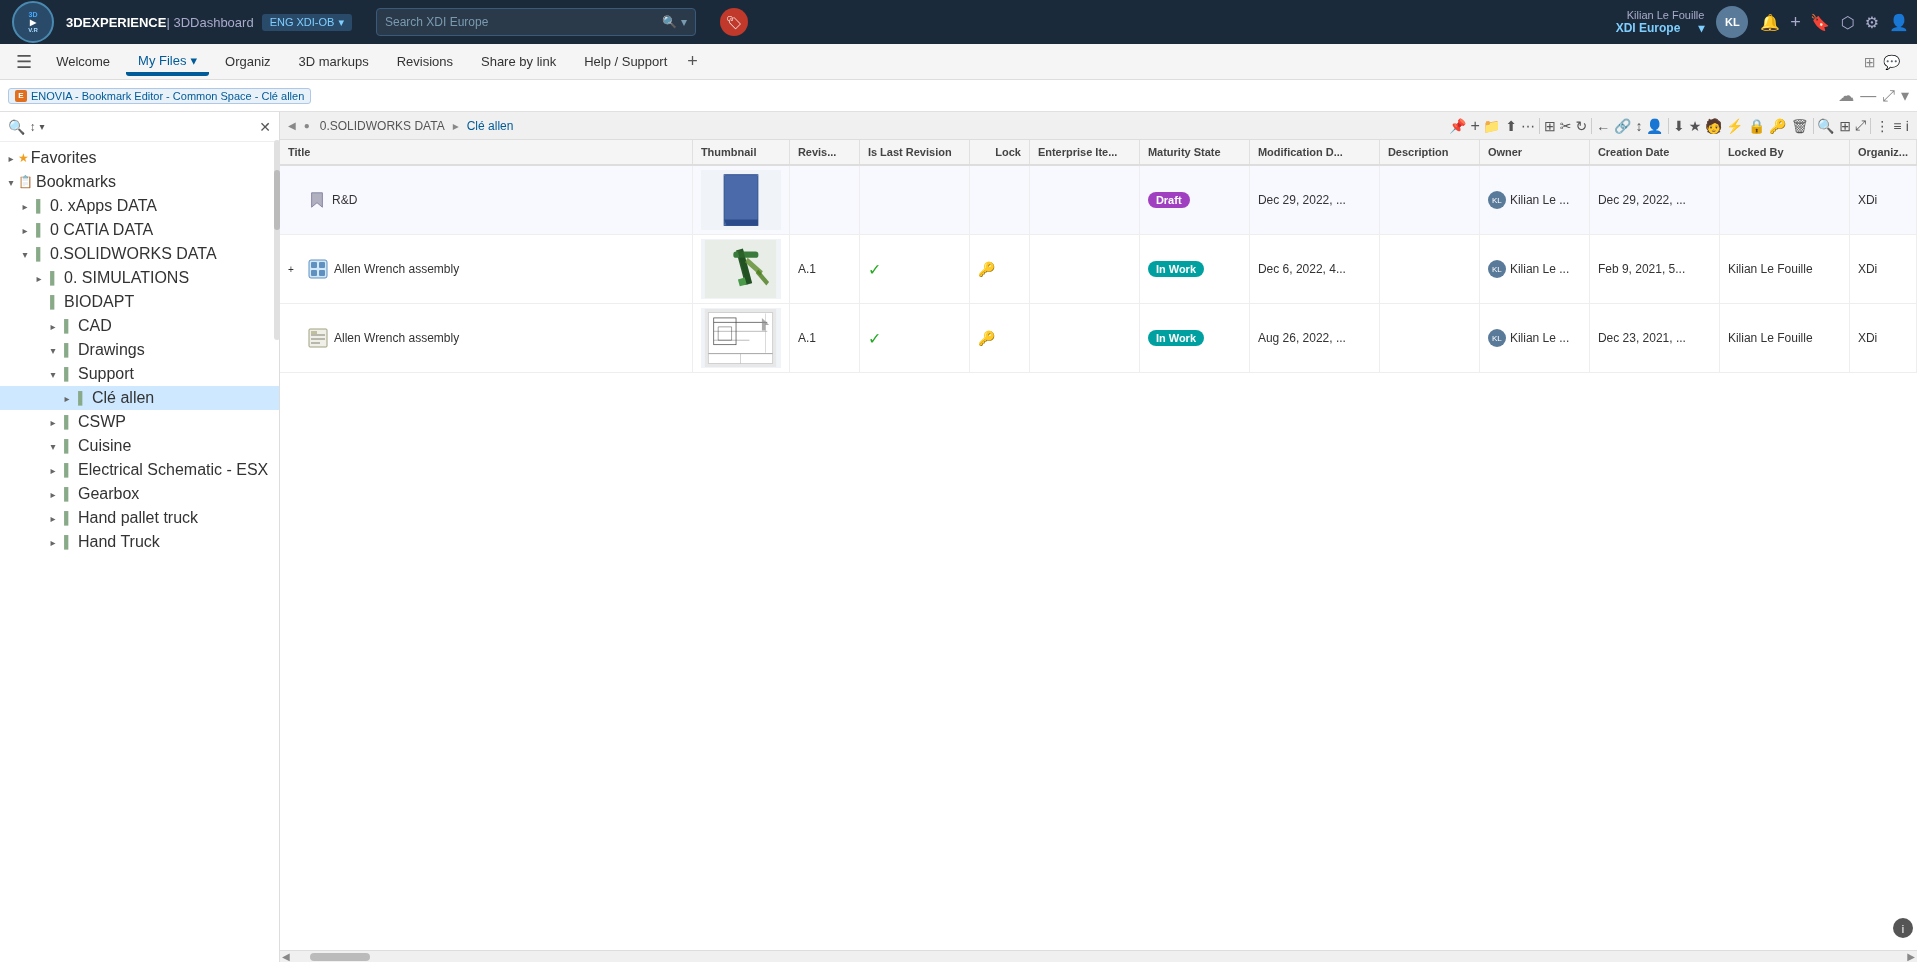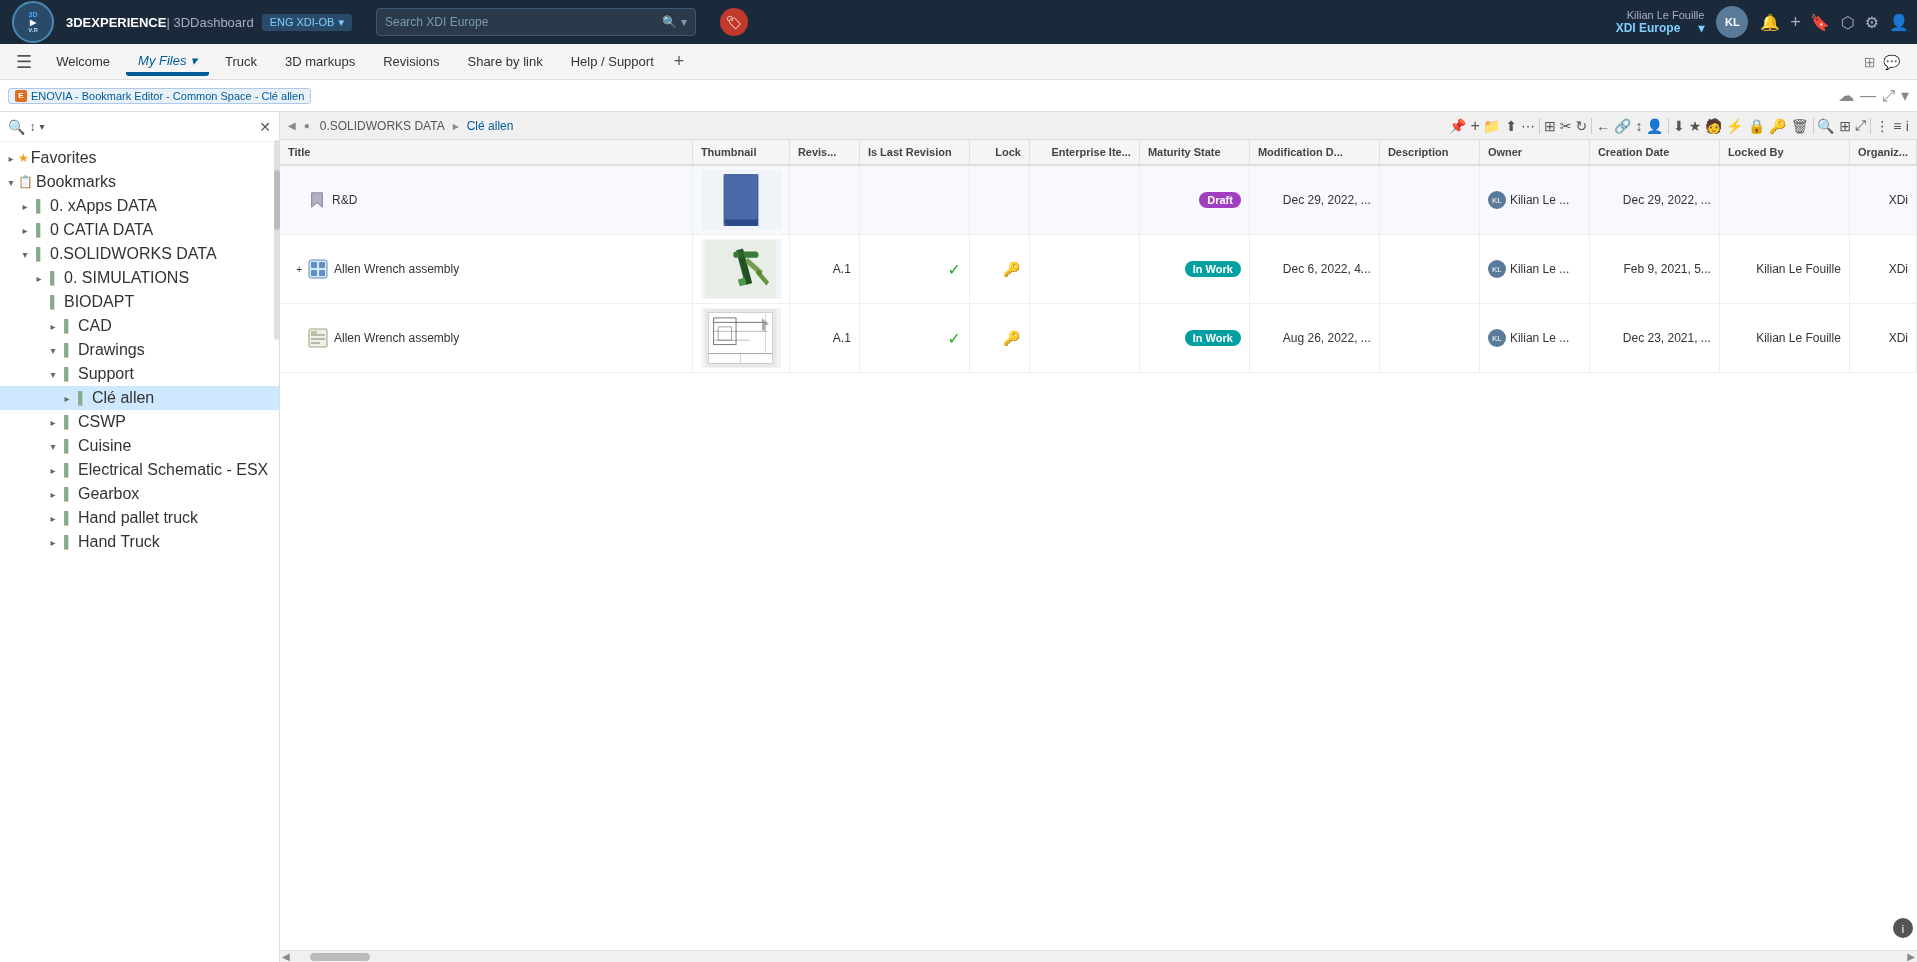--- a/index.html
+++ b/index.html
@@ -164,21 +164,21 @@
 
     
     .table-container { flex: 1; overflow: auto; }
     table { width: 100%; border-collapse: collapse; padding-left: 12px; }
     thead tr { background: #f5f5f5; border-bottom: 2px solid #ddd; }
     thead th {
       padding: 6px 8px; font-size: 11px; font-weight: 600;
       color: #444; text-align: left; border-right: 1px solid #e0e0e0;
       white-space: nowrap; position: sticky; top: 0; background: #f5f5f5;
     }
-    tbody tr { border-bottom: 1px solid #eee; text-align: right; }
+    tbody tr { border-bottom: 1px solid #eee; }
     tbody td { padding: 4px 8px; font-size: 12px; color: #333; border-right: 1px solid #eee; vertical-align: middle; }
     .cell-title { display: flex; align-items: center; gap: 6px; }
     .thumbnail-cell { width: 80px; height: 60px; background: #f0f4f8; display: flex; align-items: center; justify-content: center; overflow: hidden; }
     .badge-draft { background: #a040c0; color: white; padding: 2px 8px; border-radius: 10px; font-size: 11px; font-weight: 600; }
     .badge-inwork { background: #00a0a0; color: white; padding: 2px 8px; border-radius: 10px; font-size: 11px; font-weight: 600; }
     .check-green { color: #22aa22; font-size: 16px; }
     .key-green { color: #22aa22; font-size: 14px; }
     .owner-cell { display: flex; align-items: center; gap: 4px; }
     .owner-avatar { width: 18px; height: 18px; border-radius: 50%; background: #5a7a9a; display: flex; align-items: center; justify-content: center; font-size: 8px; color: white; }
 
@@ -270,27 +270,27 @@
       <span class="top-icon">👤</span>
     </div>
   </div>
 </div>
 
 <div class="menu-bar">
   <span class="hamburger">☰</span>
   <div class="menu-item">
     <span>Welcome</span>
   </div>
-  <div class="menu-item active" style="position:relative;font-style:italic;">
+  <div class="menu-item active" style="position:relative;">
     <span>My Files</span>
     <span>▾</span>
     <div style="position:absolute;bottom:0;left:0;right:0;height:2px;background:#005b99;"></div>
   </div>
   <div class="menu-item">
-    <span>Truck</span>
+    <span>Organiz</span>
   </div>
   <div class="menu-item">
     <span>3D markups</span>
   </div>
   <div class="menu-item">
     <span>Revisions</span>
   </div>
   <div class="menu-item">
     <span>Share by link</span>
   </div>
@@ -495,21 +495,21 @@
             </th>
             <th style="width:70px;">
               <span>Revis...</span>
             </th>
             <th style="width:110px;">
               <span>Is Last Revision</span>
             </th>
             <th style="width:60px;text-align:right;">
               <span>Lock</span>
             </th>
-            <th style="width:110px;text-align:right;">
+            <th style="width:110px;">
               <span>Enterprise Ite...</span>
             </th>
             <th style="width:110px;">
               <span>Maturity State</span>
             </th>
             <th style="width:130px;">
               <span>Modification D...</span>
             </th>
             <th style="width:100px;margin-top:32px;">
               <span>Description</span>

